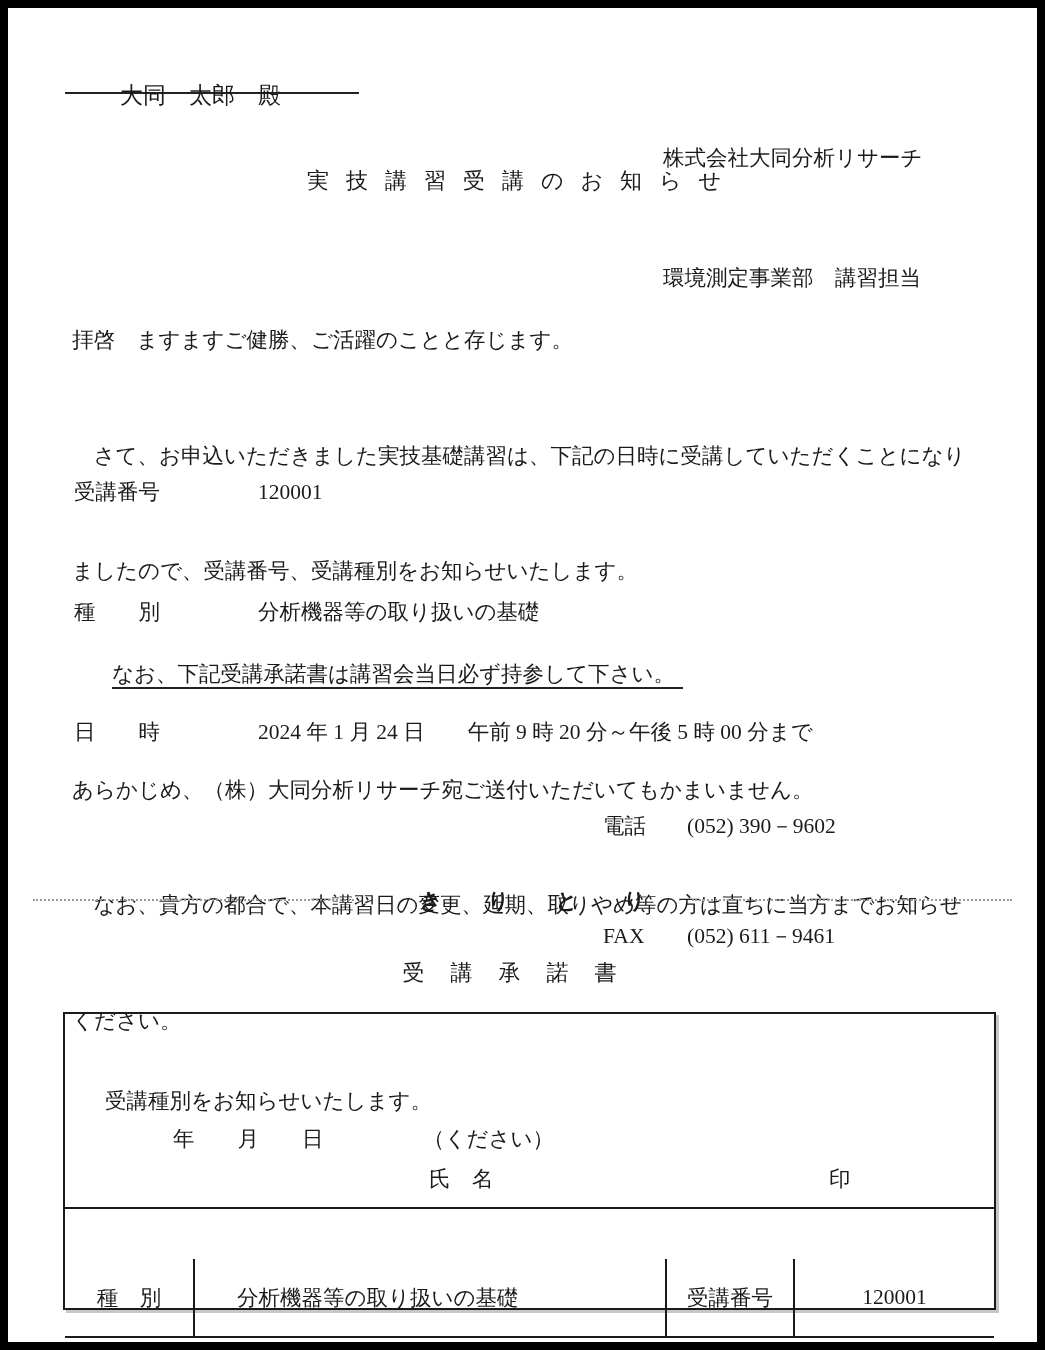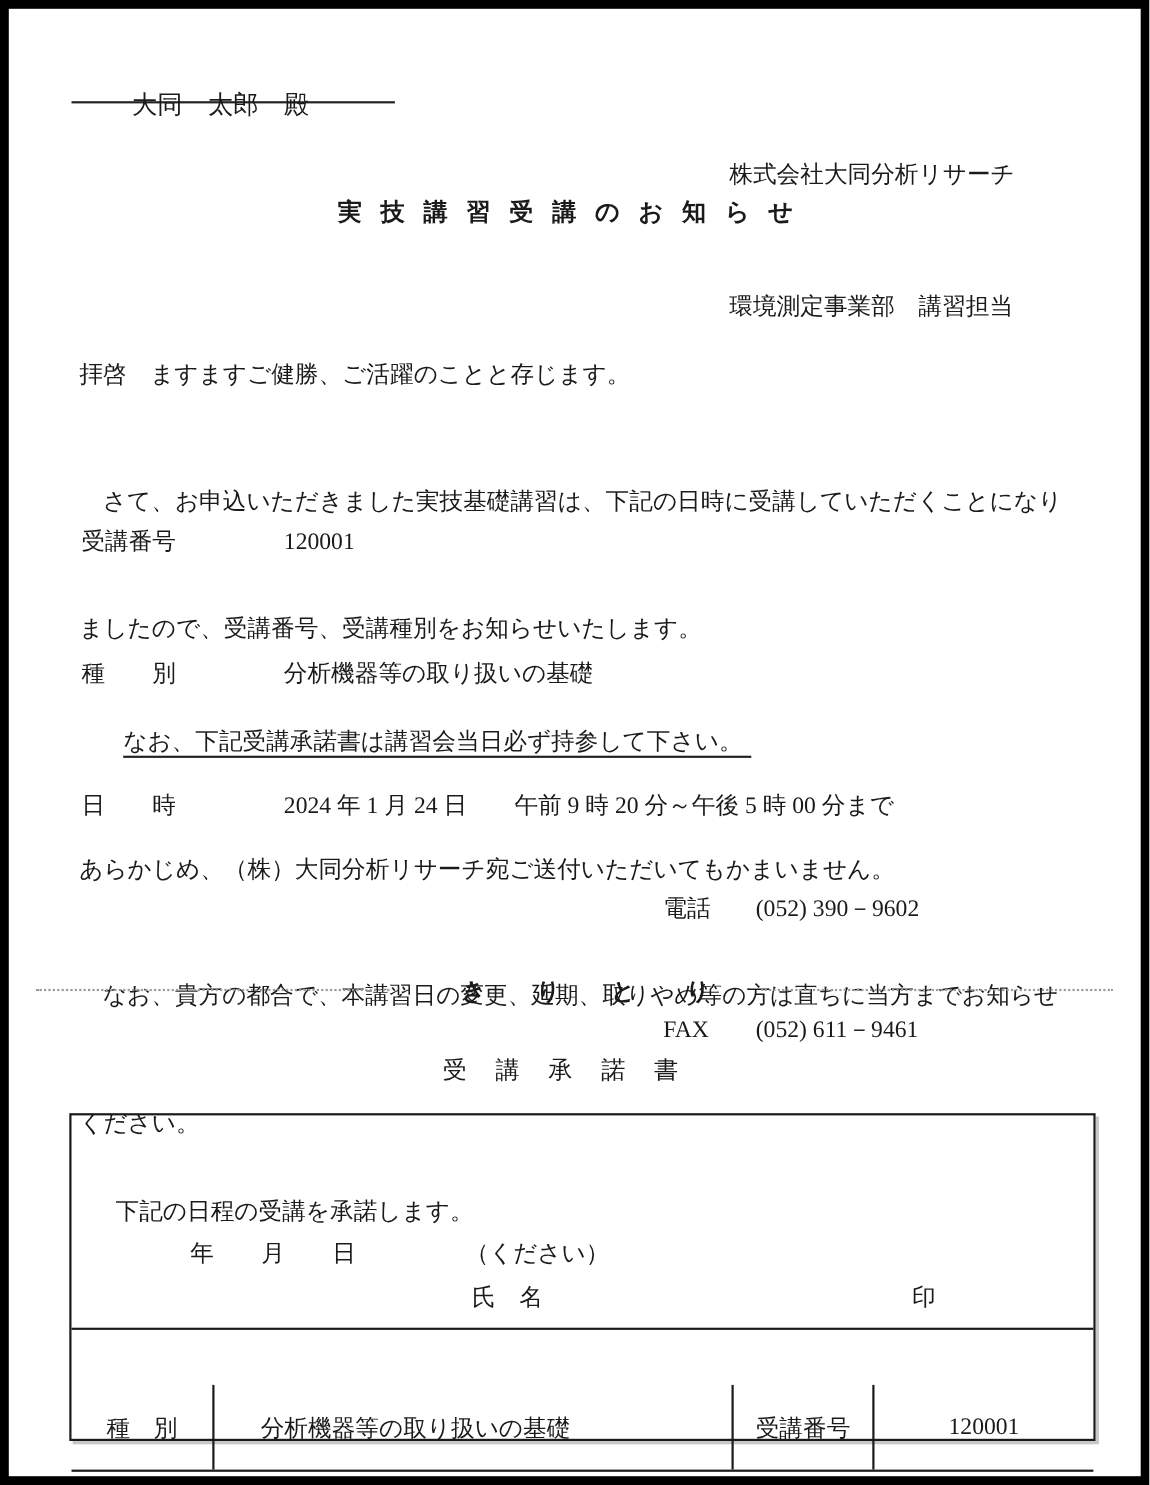--- a/index.html
+++ b/index.html
@@ -24,22 +24,22 @@
     font-size: 23px;
   }
   .sender { left: 655px; top: 50px; line-height: 40px; }
 
   
   .doc-title {
     left: 0; right: 0; top: 158px;
     text-align: center;
     letter-spacing: 17px;
     font-size: 22px;
-    font-weight: bold;
-    margin: 12px;
+    font-weight: normal;
+    margin: 0;
     white-space: pre;
   }
 
   
   .bodytext { left: 64px; top: 236px; line-height: 38.5px; }
 
   
   .details { left: 66px; top: 384px; line-height: 40px; }
   .details .lbl { display: inline-block; width: 184px; }
 
@@ -123,21 +123,21 @@
   <div class="abs cutline">
     <div class="dots"></div>
     <span class="cutlabel">きりとり</span>
     <div class="dots"></div>
   </div>
 
   <h2 class="abs form-title">受講承諾書</h2>
 
   <div class="abs form-table">
     <div class="ft-row1">
-      <span class="abs" style="left:40px; top:22px;">下記の日程の受講を承諾します。</span>
+      <span class="abs" style="left:40px; top:22px;">受講種別をお知らせいたします。</span>
       <span class="abs" style="left:108px; top:60px;">年　　月　　日</span>
       <span class="abs" style="left:358px; top:60px;">（ください）</span>
       <span class="abs" style="left:364px; top:100px;">氏　名</span>
       <span class="abs" style="left:764px; top:100px;">印</span>
     </div>
     <div class="ft-row2">
       <div class="cell c-type-label">種　別</div>
       <div class="cell c-type-value">分析機器等の取り扱いの基礎</div>
       <div class="cell c-num-label">受講番号</div>
       <div class="cell c-num-value">120001</div>

